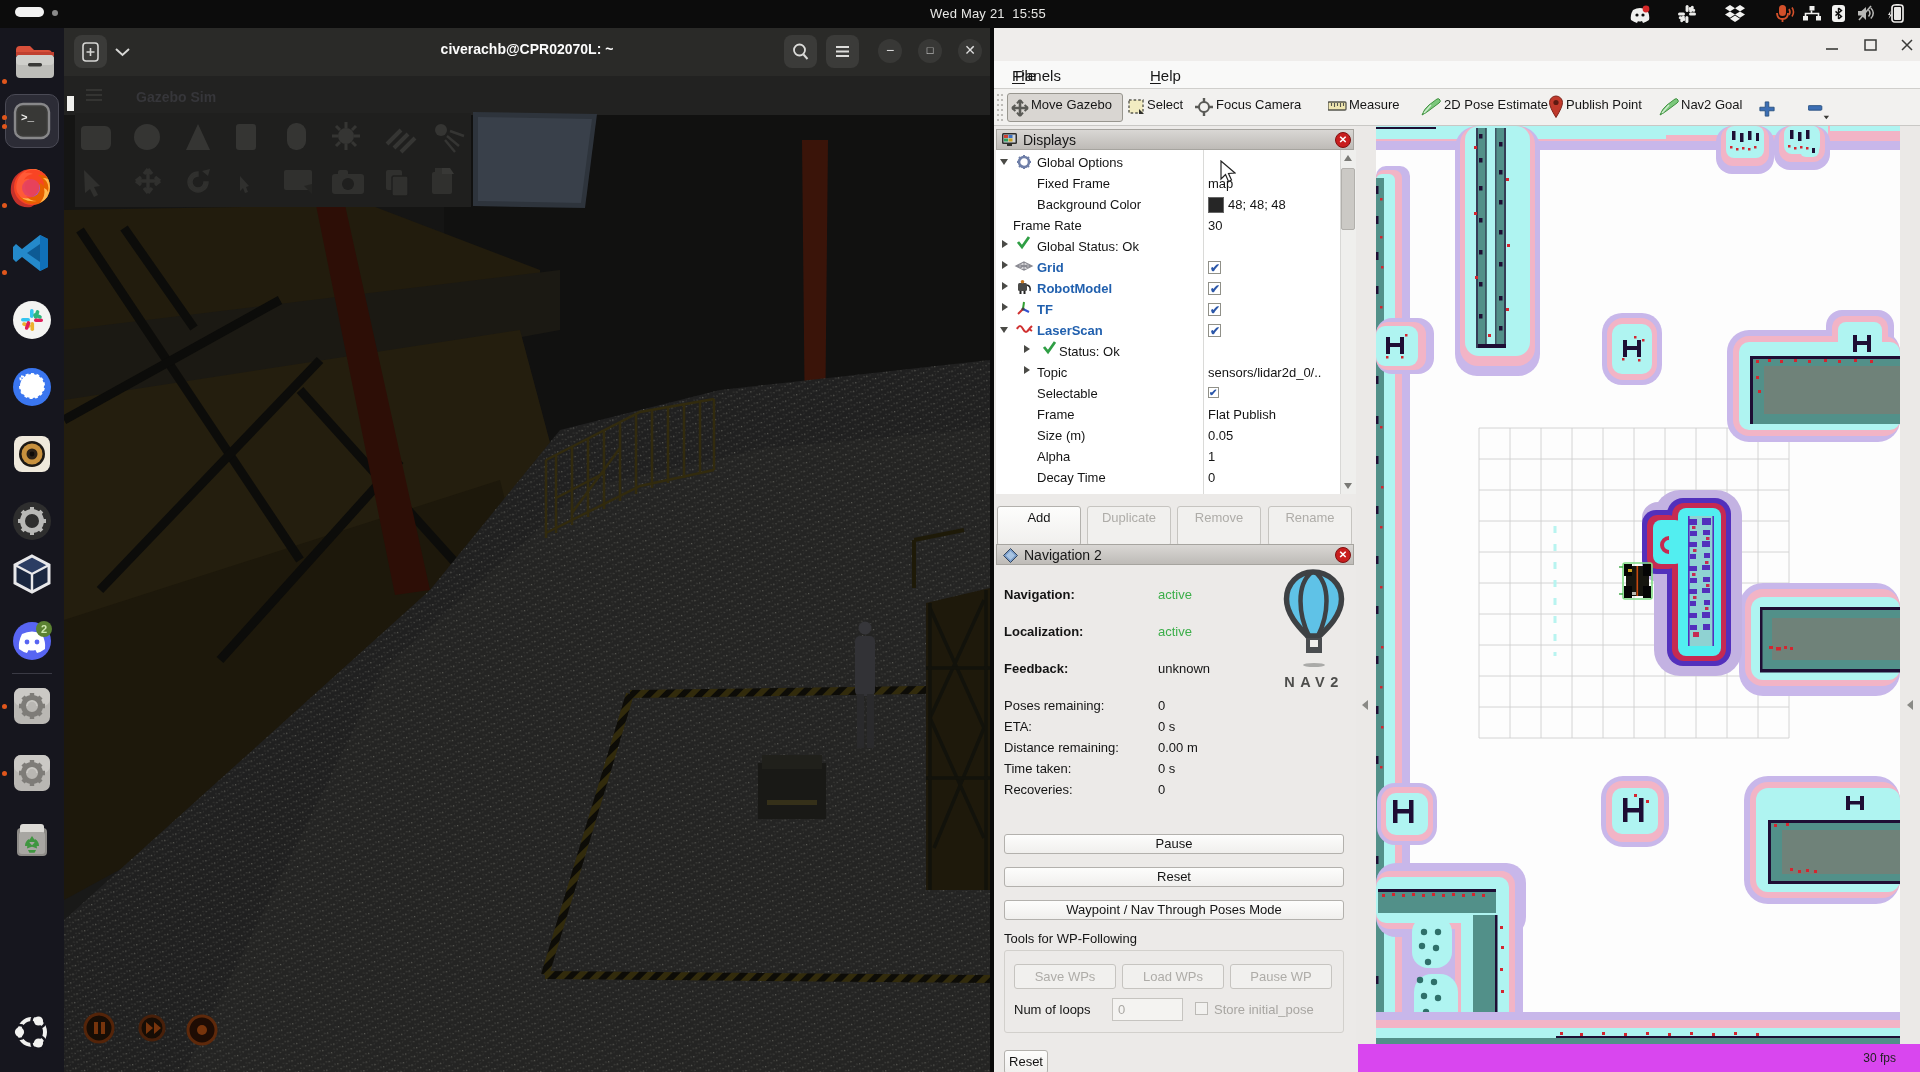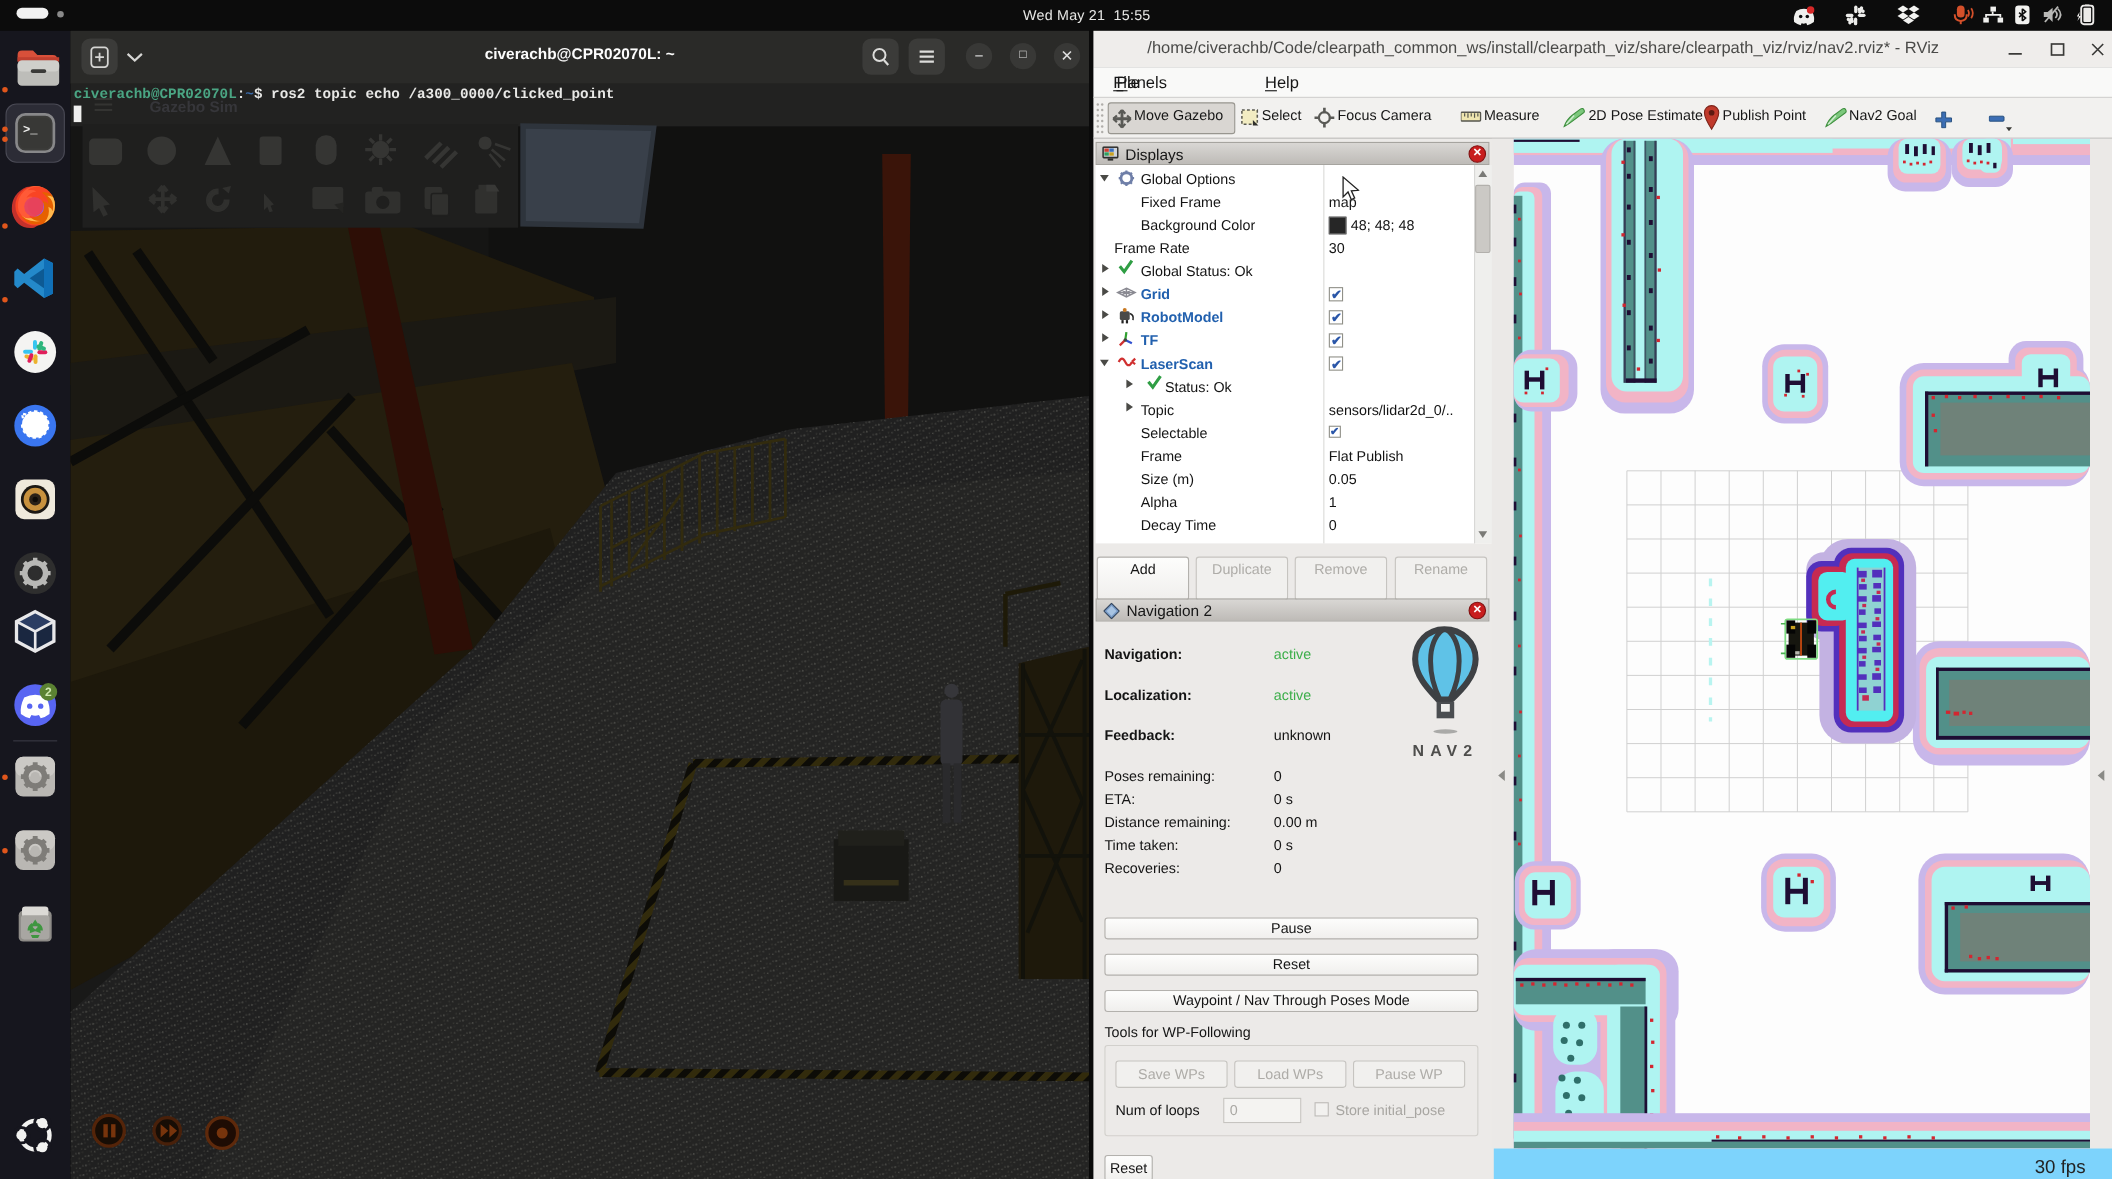--- a/index.html
+++ b/index.html
@@ -17,21 +17,21 @@
   .cbtn{position:absolute;top:39px;width:24px;height:24px;border-radius:12px;background:#383836;color:#dedede;text-align:center;line-height:23px;font-size:14px;}
   #prompt{left:67px;top:78px;width:900px;font-family:"Liberation Mono",monospace;font-size:13px;font-weight:bold;color:#e8e8e6;white-space:pre;}
   #cursor{left:67px;top:96px;width:7px;height:15px;background:#f0f0ee;}
   #rvtitle{left:994px;top:28px;width:926px;height:33px;background:#efedeb;color:#4a4a48;font-size:15px;}
   #rvmenu{left:994px;top:61px;width:926px;height:27px;background:#f9f9f8;border-bottom:1px solid #d0cfcc;color:#111;font-size:15px;}
   #toolrow{left:994px;top:89px;width:926px;height:36px;background:#f2f1ef;border-bottom:1px solid #c9c8c5;font-size:14px;color:#111;}
   .mi{position:absolute;top:67px;font-size:15px;color:#161616;}
   .mi u{text-decoration:underline;text-underline-offset:2px;}
   .ti{position:absolute;top:97px;font-size:13px;color:#161616;white-space:nowrap;}
   #rvcentral{left:994px;top:126px;width:926px;height:946px;background:#eceae8;}
-  #statusbar{left:1358px;top:1044px;width:562px;height:28px;background:#7dd3fc;color:#222;font-size:17px;}
+  #statusbar{left:1358px;top:1044px;width:562px;height:28px;background:#d946ef;color:#222;font-size:12px;}
   
   .phead{position:absolute;left:996px;width:358px;height:21px;background:linear-gradient(#d9d7d4,#bebbb7);border:1px solid #a6a49f;box-sizing:border-box;font-size:14px;color:#161616;}
   .pclose{position:absolute;left:1335px;width:16px;height:16px;border-radius:8px;background:#c81e1e;border:1px solid #801010;box-sizing:border-box;color:#fff;font-size:10px;text-align:center;line-height:14px;font-weight:bold;}
   #dtree{left:996px;top:150px;width:360px;height:344px;background:#fff;}
   .trow{position:absolute;left:0;height:21px;font-size:13px;color:#141414;white-space:nowrap;}
   .tval{position:absolute;font-size:13px;color:#141414;white-space:nowrap;}
   .bluebold{color:#2160ae;font-weight:bold;}
   .cb{position:absolute;width:13px;height:13px;background:#fff;border:1px solid #909088;box-sizing:border-box;}
   .ckm{position:absolute;font-size:12px;color:#2a56a8;font-weight:bold;line-height:10px;}
   #colsep{left:1203px;top:150px;width:1px;height:344px;background:#dadad8;}
@@ -406,25 +406,23 @@
       <path d="M19.5 19.5 l4 4.5" stroke="#dcdcda" stroke-width="2"></path>
     </svg>
 <div class="abs tbtn" style="left:826px"></div>
 <svg class="abs" style="left:826px;top:35px" width="33" height="33" viewBox="0 0 33 33">
       <path d="M10 12 h13 M10 16.5 h13 M10 21 h13" stroke="#dcdcda" stroke-width="2"></path>
     </svg>
 <div class="abs cbtn" style="left:878px">−</div>
 <div class="abs cbtn" style="left:918px;font-size:11px">□</div>
 <div class="abs cbtn" style="left:958px">✕</div>
 
-<div class="abs" id="prompt"><span style="color:#4aa583">civerachb@CPR02070L</span><span style="color:#e8e8e6">:</span><span style="color:#3a6aa8">~</span><span style="color:#e8e8e6">$ ros2 topic echo /a300_0000/clicked_point</span></div>
 <div class="abs" id="cursor"></div>
 
 <div class="abs" id="rvtitle"></div>
-<div class="abs" style="left:1043px;top:35px;font-size:15px;color:#4a4a48">/home/civerachb/Code/clearpath_common_ws/install/clearpath_viz/share/clearpath_viz/rviz/nav2.rviz* - RViz</div>
 <svg class="abs" style="left:1820px;top:38px" width="100" height="14" viewBox="0 0 100 14">
       <path d="M6 11 h12" stroke="#3a3a38" stroke-width="1.6"></path>
       <rect x="45" y="2" width="11" height="10" fill="none" stroke="#3a3a38" stroke-width="1.5"></rect>
       <path d="M82 2 l10 10 M92 2 l-10 10" stroke="#3a3a38" stroke-width="1.5"></path>
     </svg>
 <div class="abs" id="rvmenu"></div>
 <div class="abs mi" style="left:1012px"><u>F</u>ile</div>
 <div class="abs mi" style="left:1015px"><u>P</u>anels</div>
 <div class="abs mi" style="left:1150px"><u>H</u>elp</div>
 <div class="abs" id="toolrow"></div>

